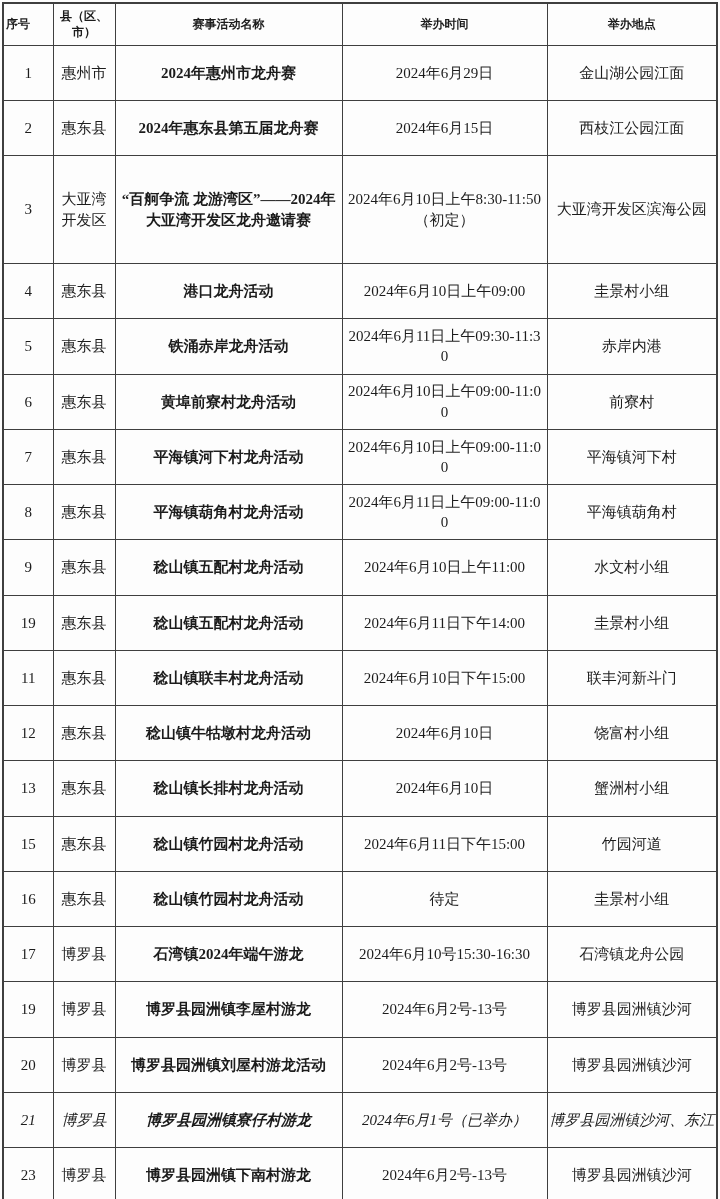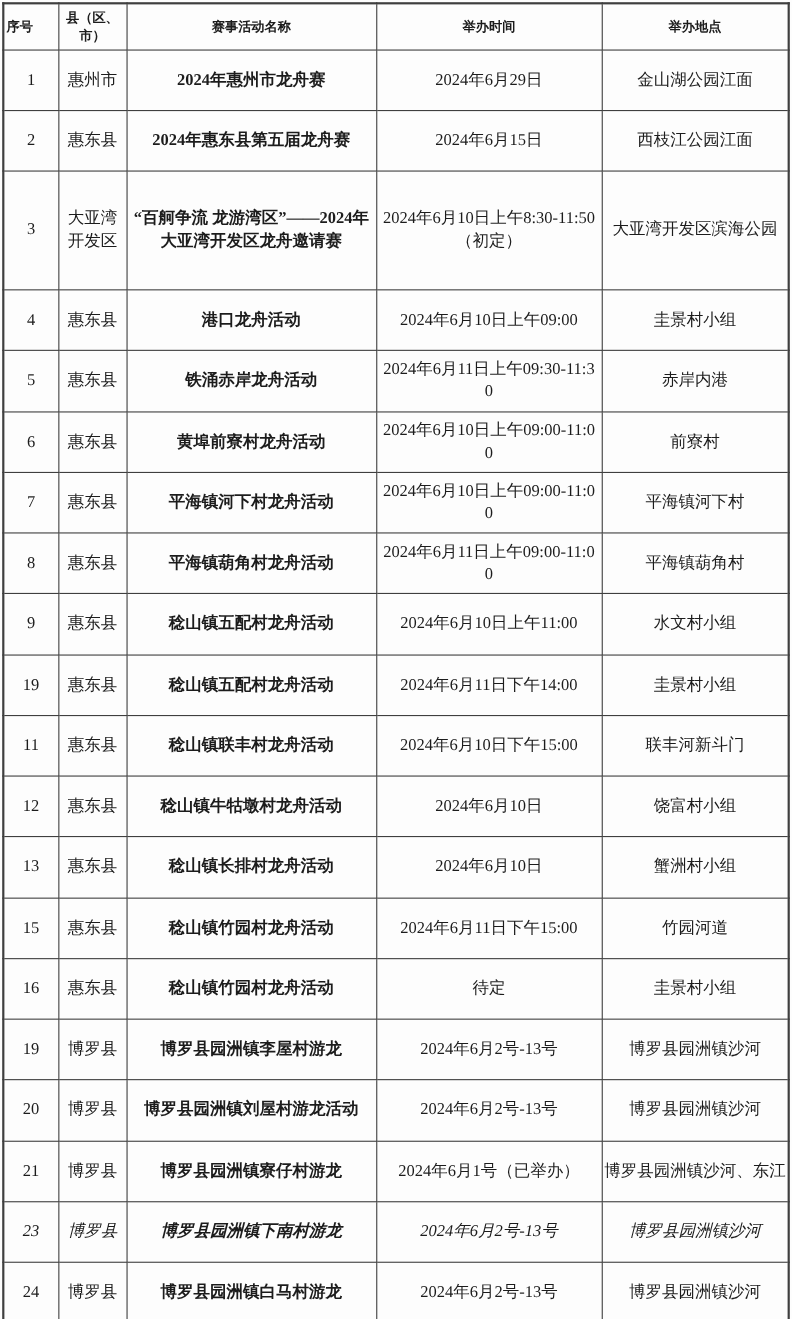--- a/index.html
+++ b/index.html
@@ -188,20 +188,27 @@
           <td class="cell-loc">竹园河道</td>
         </tr>
         <tr>
           <td class="cell-no">16</td>
           <td class="cell-county">惠东县</td>
           <td class="cell-event">稔山镇竹园村龙舟活动</td>
           <td class="cell-time">待定</td>
           <td class="cell-loc">圭景村小组</td>
         </tr>
         <tr>
+          <td class="cell-no">17</td>
+          <td class="cell-county">博罗县</td>
+          <td class="cell-event">石湾镇2024年端午游龙</td>
+          <td class="cell-time">2024年6月10号15:30-16:30</td>
+          <td class="cell-loc">石湾镇龙舟公园</td>
+        </tr>
+        <tr>
           <td class="cell-no">19</td>
           <td class="cell-county">博罗县</td>
           <td class="cell-event">博罗县园洲镇李屋村游龙</td>
           <td class="cell-time">2024年6月2号-13号</td>
           <td class="cell-loc">博罗县园洲镇沙河</td>
         </tr>
         <tr>
           <td class="cell-no">20</td>
           <td class="cell-county">博罗县</td>
           <td class="cell-event">博罗县园洲镇刘屋村游龙活动</td>

